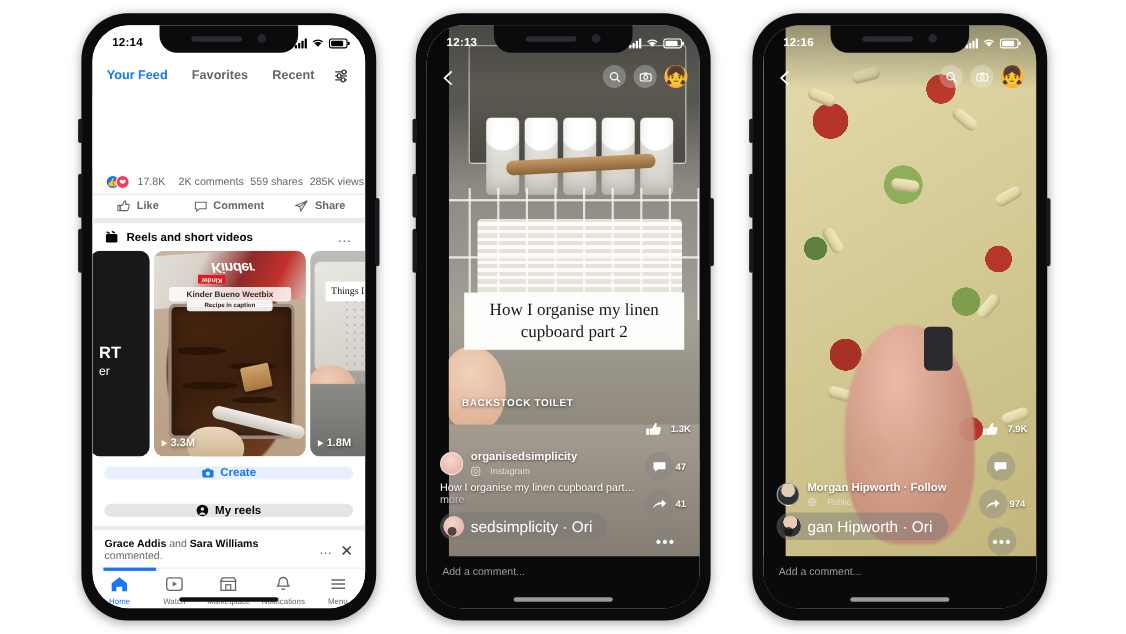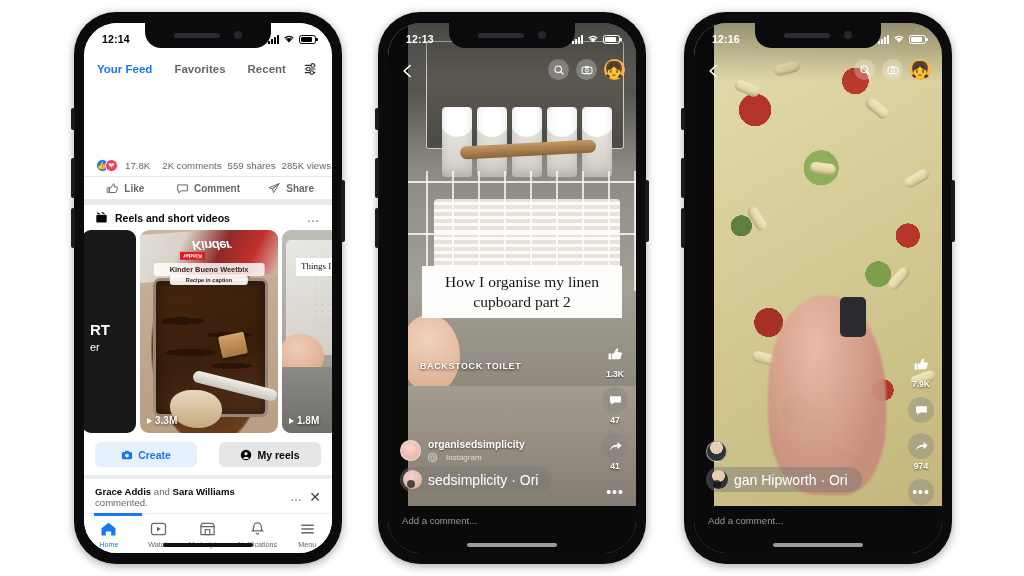--- a/index.html
+++ b/index.html
@@ -167,21 +167,21 @@
      background-size: 7px 7px; opacity:.9;}
   .art3 .hand { position:absolute; left:-2px; top:104px; width:44px; height:44px;
      background: radial-gradient(circle at 40% 30%, #f0cdb6, #d7a283); border-radius:50% 60% 55% 45%;}
   .art3 .disc { position:absolute; left:20px; bottom:40px; width:26px; height:22px;
      background:#f4f3ef; border-radius:50%; box-shadow:0 2px 4px rgba(0,0,0,.2);}
   .art3 .floor { position:absolute; left:0; right:0; bottom:0; height:66px;
      background: linear-gradient(#8b8a85,#6f6e6a);}
   .txt3 { position:absolute; left:14px; top:28px; background:#fff; color:#111;
      font-family:"Liberation Serif", serif; font-size:9px; line-height:1.3; padding:3px 5px; width:74px;}
 
-  .fb-btns { display:flex; gap:22px; padding:9px 11px 8px; }
+  .fb-btns { display:flex; gap:22px; padding:9px 11px 8px;flex-direction:column; }
   .fb-btn { flex:1; height:25px; border-radius:6px; display:flex; align-items:center;
     justify-content:center; gap:5px; font-size:10.5px; font-weight:bold; }
   .fb-btn.create { background:#e7f0fd; color:#1877f2; }
   .fb-btn.myreels { background:#e5e5e5; color:#050505; }
 
   .fb-toast { border-top:4px solid #e9ebee; padding:7px 11px 5px; display:flex;
     align-items:center; gap:6px; font-size:9.6px; color:#65676b; }
   .fb-toast b { color:#050505; }
   .fb-toast .tdots { margin-left:auto; font-size:12px; letter-spacing:1.3px; line-height:5px; color:#65676b;}
   .fb-toast .tx { font-size:14px; color:#3c4043; font-weight:300; }
@@ -250,21 +250,21 @@
      background: linear-gradient(rgba(0,0,0,.34), rgba(0,0,0,0)); }
   .rv-back { position:absolute; left:12px; top:40px; width:16px; height:16px; z-index:32; }
   .rv-icons { position:absolute; right:11px; top:36px; display:flex; align-items:center; gap:7px; z-index:32;}
   .circ-btn { width:21px; height:21px; border-radius:50%; background:rgba(255,255,255,.26);
      display:flex; align-items:center; justify-content:center; }
   .ava-emoji { width:21px; height:21px; border-radius:50%; font-size:16px; line-height:21px; text-align:center;
      background: radial-gradient(circle at 50% 40%, #ffcf6b, #f5a623); overflow:hidden; }
 
   .rv-sidebar { position:absolute; right:8px; bottom:42px; z-index:30;
      display:flex; flex-direction:column; align-items:center; gap:2px; }
-  .sb-item { display:flex; flex-direction:column; align-items:center; gap:2px; margin-bottom:6px; }
+  .sb-item { display:flex; flex-direction:row; align-items:center; gap:2px; margin-bottom:6px; }
   .sb-ic { width:26px; height:26px; border-radius:50%; background:rgba(130,130,130,.38);
      display:flex; align-items:center; justify-content:center; }
   .sb-ic.plain { background:transparent; }
   .sb-ct { color:#fff; font-size:8.6px; font-weight:bold; text-shadow:0 1px 2px rgba(0,0,0,.6); }
   .sb-dots { color:#fff; font-size:14px; letter-spacing:1px; line-height:10px; }
 
   .rv-info { position:absolute; left:12px; right:58px; bottom:60px; z-index:30; }
   .rv-account { display:flex; align-items:center; gap:7px; margin-bottom:5px; }
   .rv-ava { width:21px; height:21px; border-radius:50%; flex:0 0 auto; border:1px solid rgba(255,255,255,.55);}
   .rv-ava.pink { background: radial-gradient(circle at 45% 35%, #f7d7cf, #e5a9a0); }
@@ -602,20 +602,24 @@
               <div class="rv-name">organisedsimplicity</div>
               <div class="rv-sub">
                 <svg width="9" height="9" viewBox="0 0 12 12">
                   <rect x="1" y="1" width="10" height="10" rx="3" fill="none" stroke="#dfdfdf" stroke-width="1.2"></rect>
                   <circle cx="6" cy="6" r="2.4" fill="none" stroke="#dfdfdf" stroke-width="1.1"></circle>
                 </svg>
                 <span>Instagram</span>
               </div>
             </span>
           </div>
+          <div class="rv-cap">
+            <span>How I organise my linen cupboard part…</span>
+            <span class="more">more</span>
+          </div>
           <div class="rv-audio">
             <span class="disc"></span>
             <span class="txt">sedsimplicity · Ori</span>
           </div>
         </div>
 
         <div class="rv-commentbar">
           <span>Add a comment...</span>
         </div>
 
@@ -724,20 +728,30 @@
           <div class="sb-item">
             <div class="sb-ic">
               <span class="sb-dots">•••</span>
             </div>
           </div>
         </div>
 
         <div class="rv-info">
           <div class="rv-account">
             <span class="rv-ava man"></span>
+            <span>
+              <div class="rv-name">Morgan Hipworth · Follow</div>
+              <div class="rv-sub">
+                <svg width="9" height="9" viewBox="0 0 12 12">
+                  <circle cx="6" cy="6" r="4.6" fill="none" stroke="#dfdfdf" stroke-width="1.1"></circle>
+                  <path d="M1.4 6h9.2M6 1.4c1.8 2.6 1.8 6.6 0 9.2M6 1.4c-1.8 2.6-1.8 6.6 0 9.2" fill="none" stroke="#dfdfdf" stroke-width=".9"></path>
+                </svg>
+                <span>Public</span>
+              </div>
+            </span>
           </div>
           <div class="rv-audio">
             <span class="disc m"></span>
             <span class="txt">gan Hipworth · Ori</span>
           </div>
         </div>
 
         <div class="rv-commentbar">
           <span>Add a comment...</span>
         </div>

